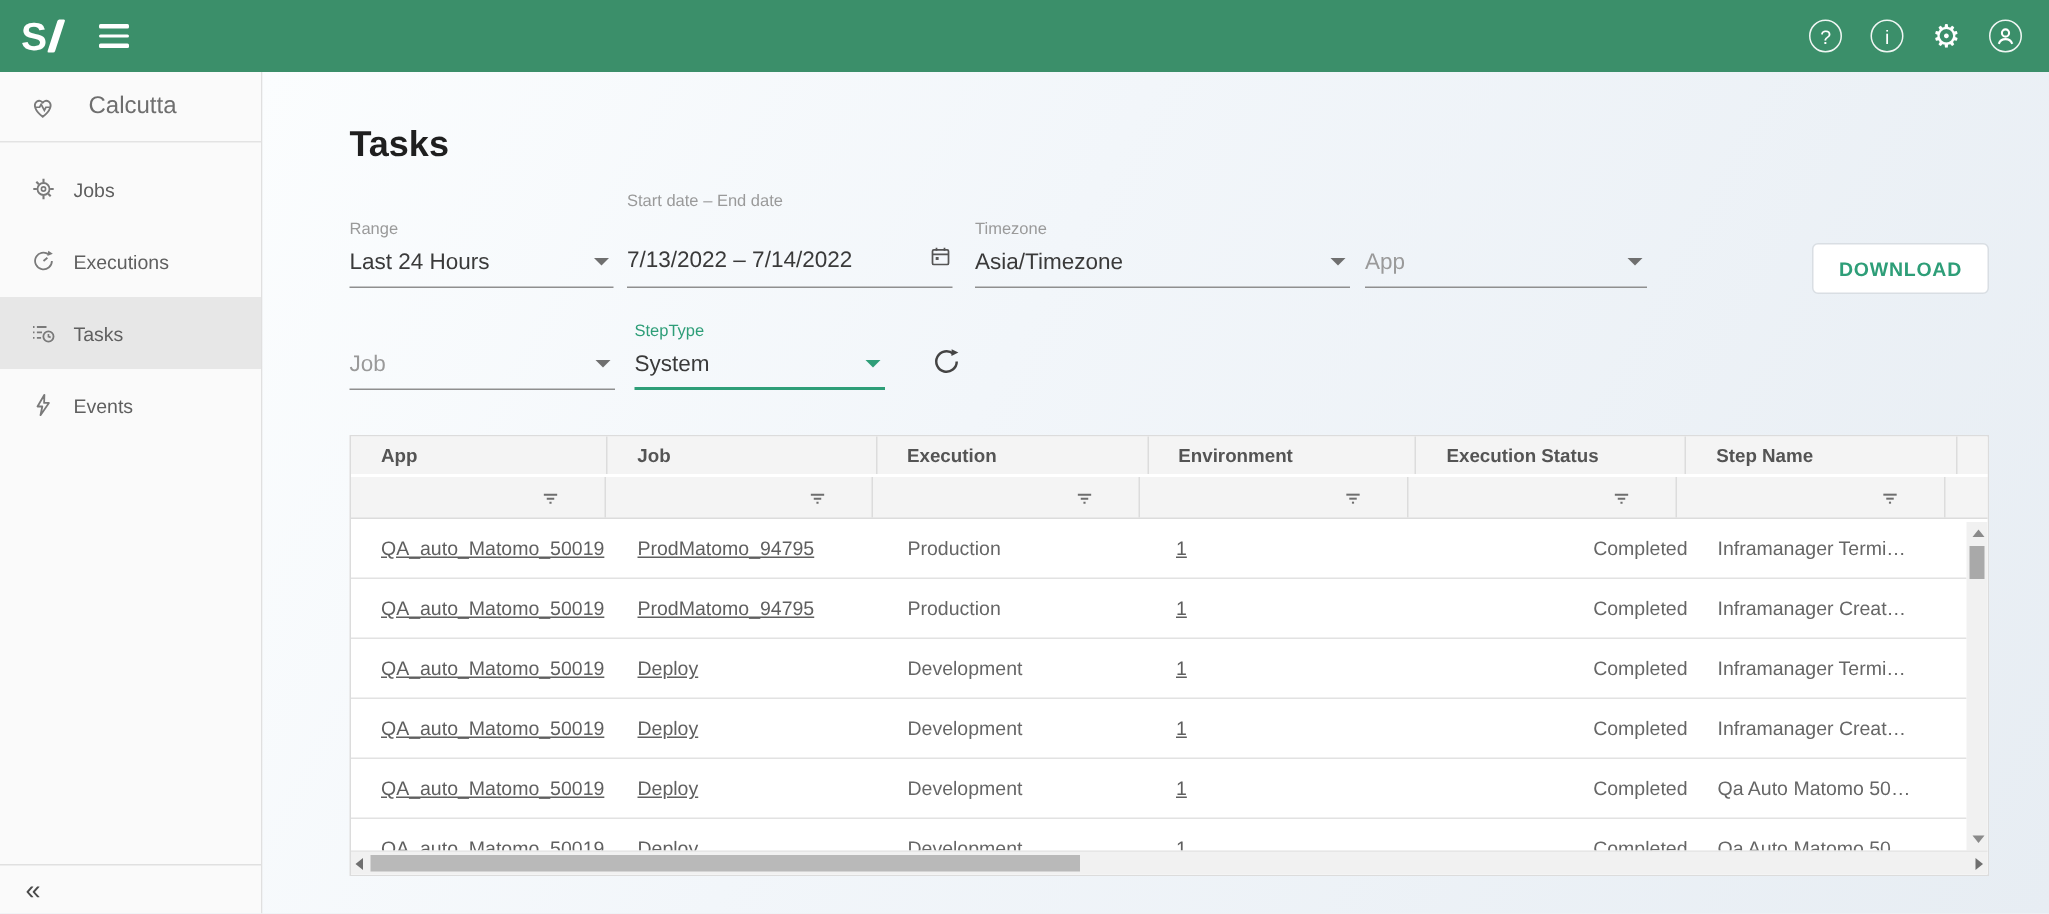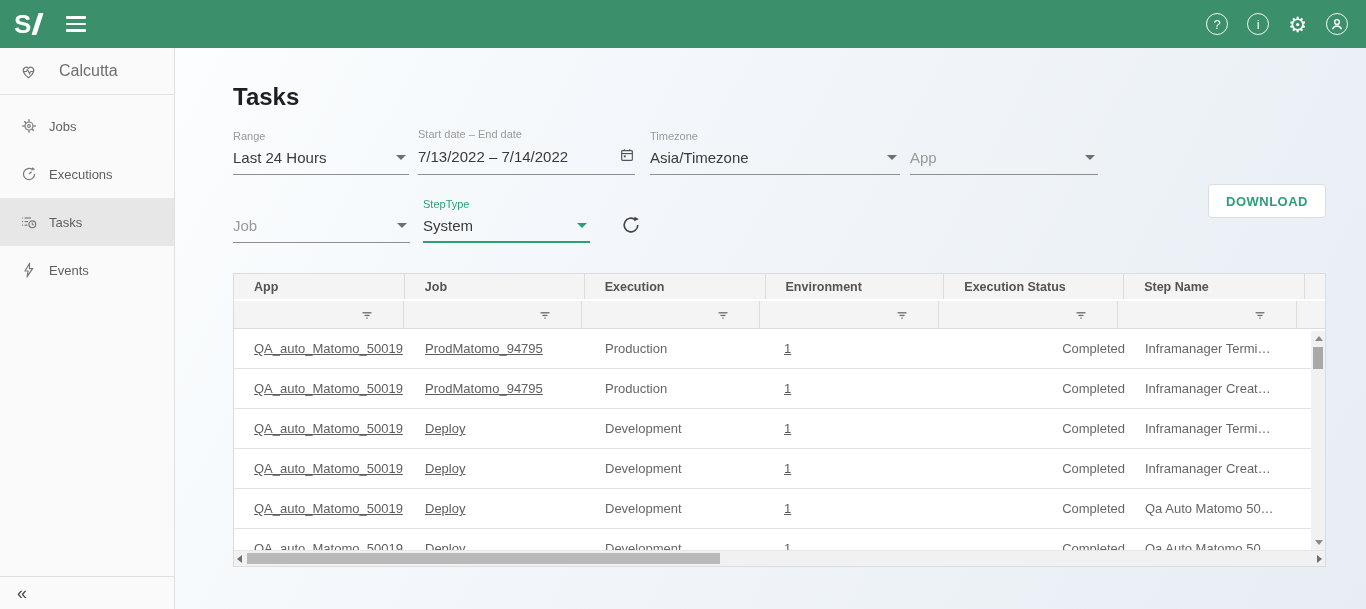--- a/index.html
+++ b/index.html
@@ -46,28 +46,28 @@
   .field .control { display:flex; align-items:center; justify-content:space-between;
     border-bottom:1px solid #8f8f8f; padding-bottom:8px; font-size:15px; color:#3a3a3a; cursor:pointer; }
   .field .ph { color:#9a9a9a; }
   .caret { width:0; height:0; border-left:5px solid transparent; border-right:5px solid transparent;
     border-top:5px solid #6f6f6f; margin-right:3px; }
   .field.green .flabel { color:#2e9e78; }
   .field.green .control { border-bottom:2px solid #2e9e78; padding-bottom:7px;justify-content:space-between; }
   .field.green .caret { border-top-color:#2e9e78; }
 
   .f-range { width:176px; margin-right:9px; }
-  .f-dates { width:217px; margin-right:15px; }
+  .f-dates { width:217px; margin-right:15px;gap:16px; }
   .f-tz    { width:250px; margin-right:10px; }
   .f-app   { width:188px; }
   .f-job   { width:177px; margin-right:13px; }
   .f-step  { width:167px; }
   .refresh-btn { margin-left:30px; margin-bottom:3px; cursor:pointer; }
 
-  .download-btn { position:absolute; top:136px; right:40px; height:34px; padding:0 17px;
+  .download-btn { position:absolute; top:114px; right:40px; height:34px; padding:0 17px;
     background:#fff; border:1px solid #d9dee3; border-radius:4px; color:#2e9e78;
     font-size:13px; font-weight:700; letter-spacing:.5px; cursor:pointer;
     font-family:"Liberation Sans", sans-serif; }
 
   
   .table-wrap { margin-top:30px; width:1093px; background:#fff; border:1px solid #dcdcdc; position:relative; }
   .thead { display:flex; height:27px; background:#f4f4f4; align-items:center; border-bottom:2px solid #fff; }
   .tfilter { display:flex; height:28px; background:#f4f4f4; align-items:center; border-bottom:1px solid #dcdcdc; }
   .hcell { height:100%; display:flex; align-items:center; padding-left:20px; border-right:1px solid #dcdcdc;
     font-size:12.5px; font-weight:700; color:#545454; }

